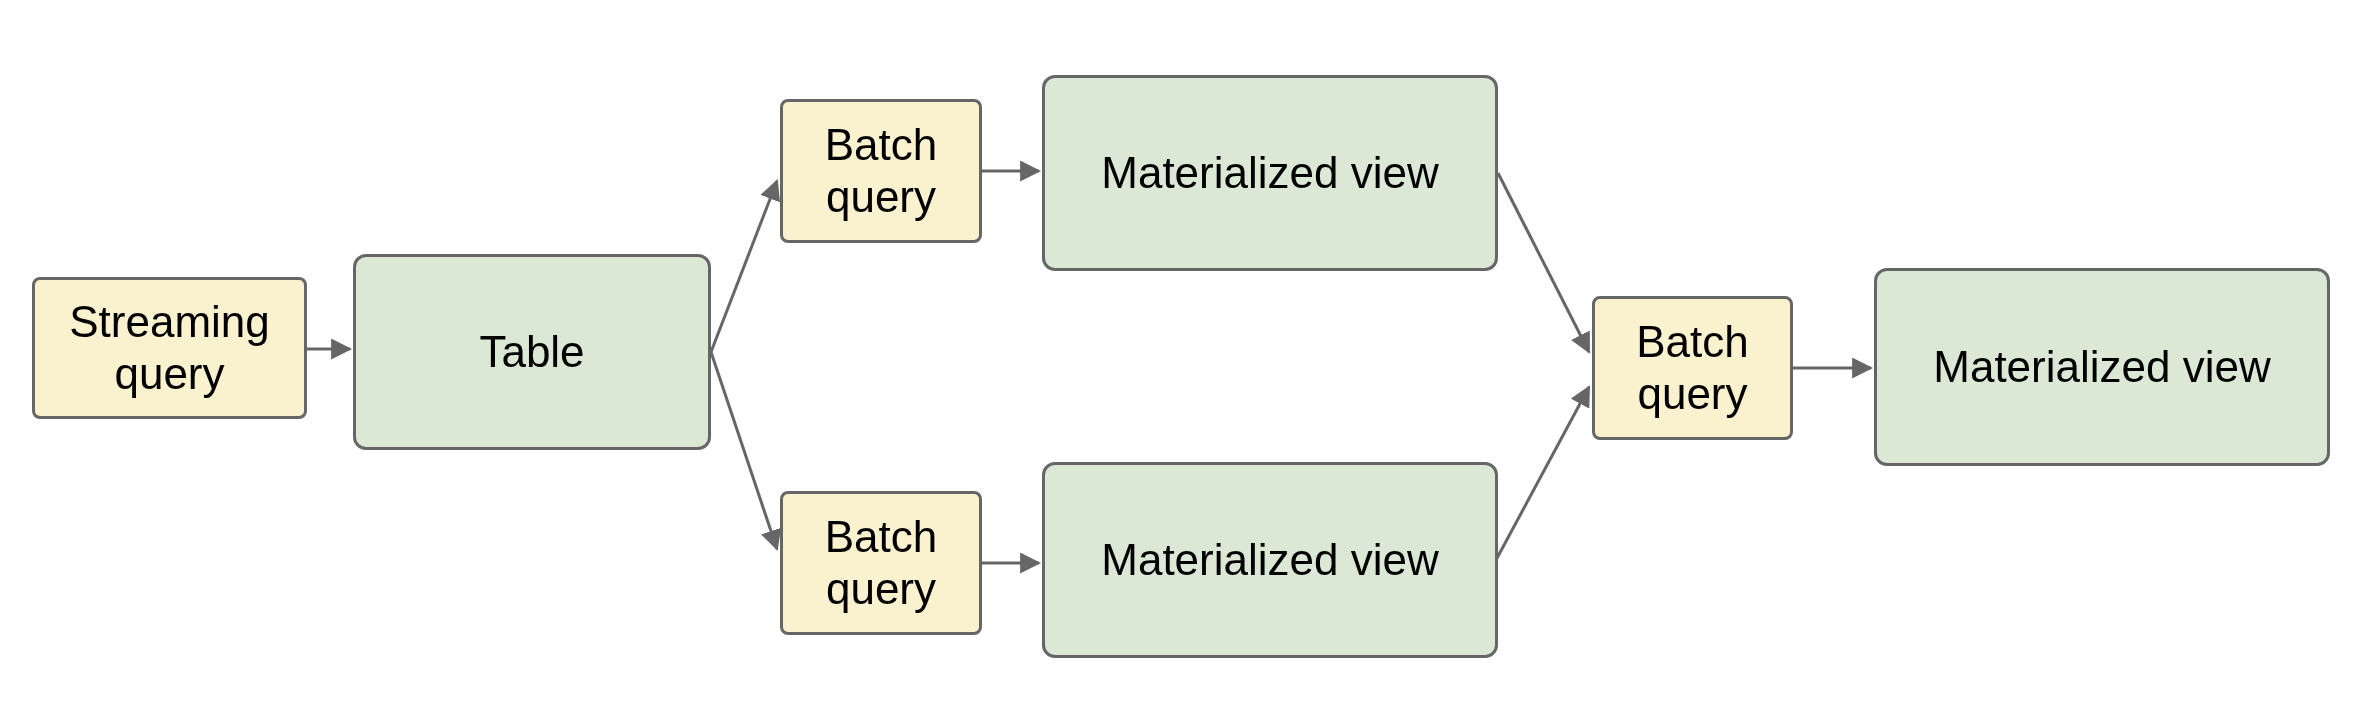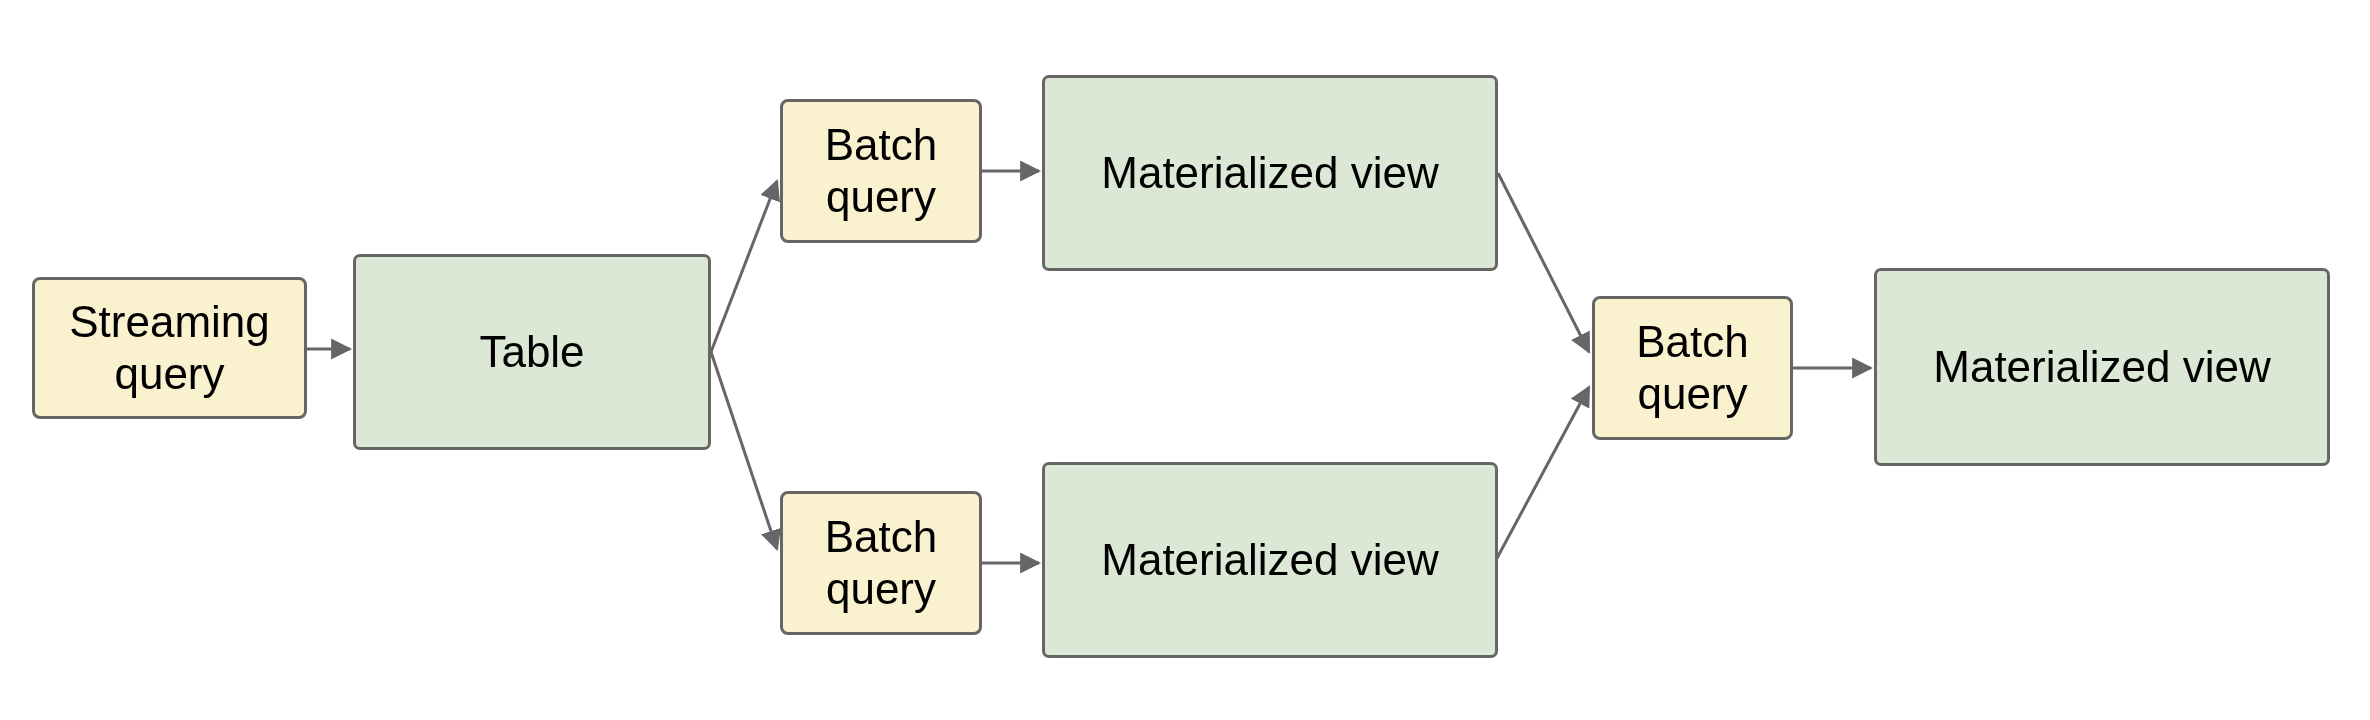--- a/index.html
+++ b/index.html
@@ -42,21 +42,21 @@
     color:var(--text);
     font-size:44px;
     line-height:1.18;
   }
   .node.query{
     background:var(--query-fill);
     border-radius:8px;
   }
   .node.store{
     background:var(--table-fill);
-    border-radius:7px;
+    border-radius:13px;
   }
   .node .label{
     display:block;
     padding:0 10px;
   }
 </style>
 </head>
 <body>
 
 <div class="canvas">

